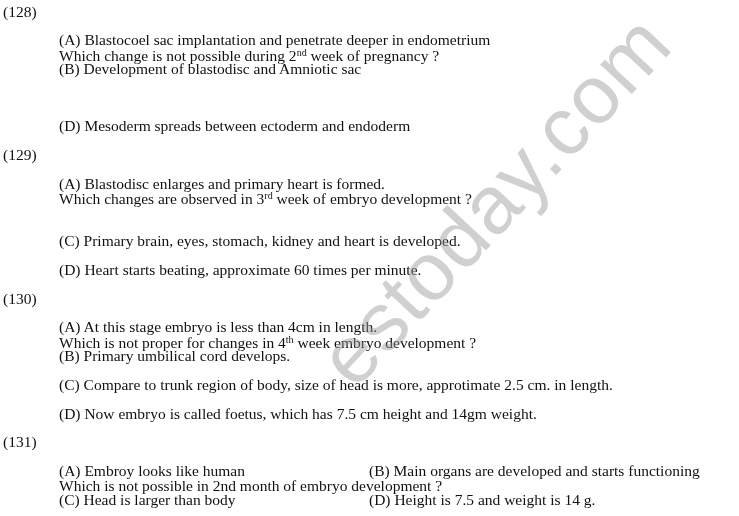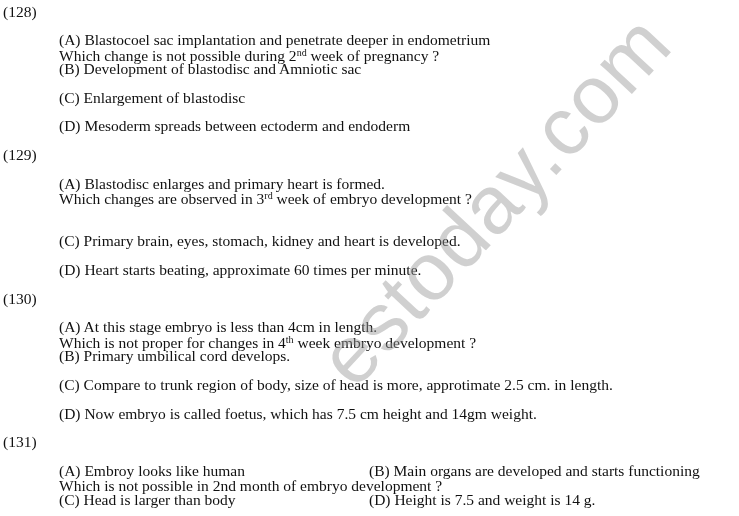--- a/index.html
+++ b/index.html
@@ -64,21 +64,20 @@
 <body>
 
 <div class="page">
 
   <div class="line qnum" style="top:3px">(128)</div>
   <div class="line qtext" style="top:3px">
     <span>Which change is not possible during 2</span><sup>nd</sup><span> week of pregnancy ?</span>
   </div>
   <div class="line opt" style="top:60px">(B) Development of blastodisc and Amniotic sac</div>
   <div class="line opt" style="top:31px">(A) Blastocoel sac implantation and penetrate deeper in endometrium</div>
-  <div class="line opt" style="top:89px">(C) Enlargement of blastodisc</div>
   <div class="line opt" style="top:117px">(D) Mesoderm spreads between ectoderm and endoderm</div>
 
   <div class="line qnum" style="top:146px">(129)</div>
   <div class="line qtext" style="top:146px">
     <span>Which changes are observed in 3</span><sup>rd</sup><span> week of embryo development ?</span>
   </div>
   <div class="line opt" style="top:175px">(A) Blastodisc enlarges and primary heart is formed.</div>
   <div class="line opt" style="top:232px">(C) Primary brain, eyes, stomach, kidney  and heart is developed.</div>
   <div class="line opt" style="top:261px">(D) Heart starts beating, approximate 60 times per minute.</div>
 

